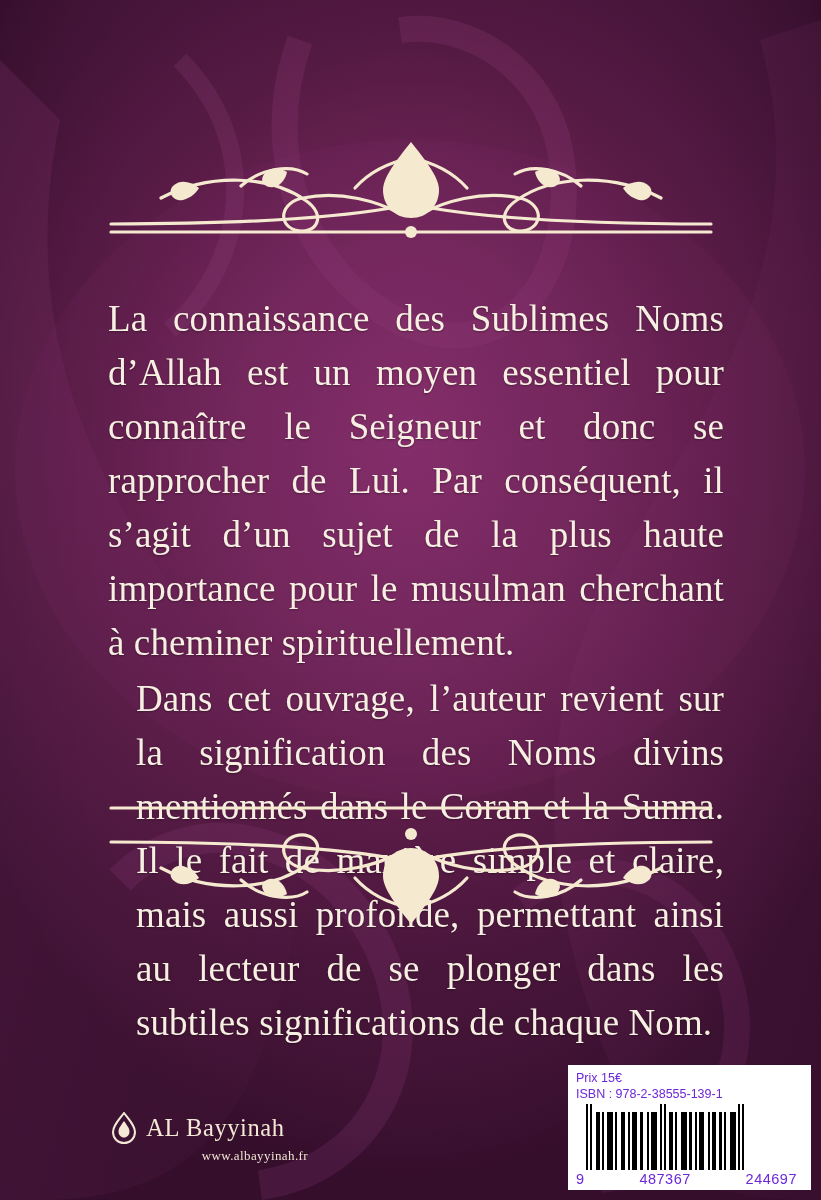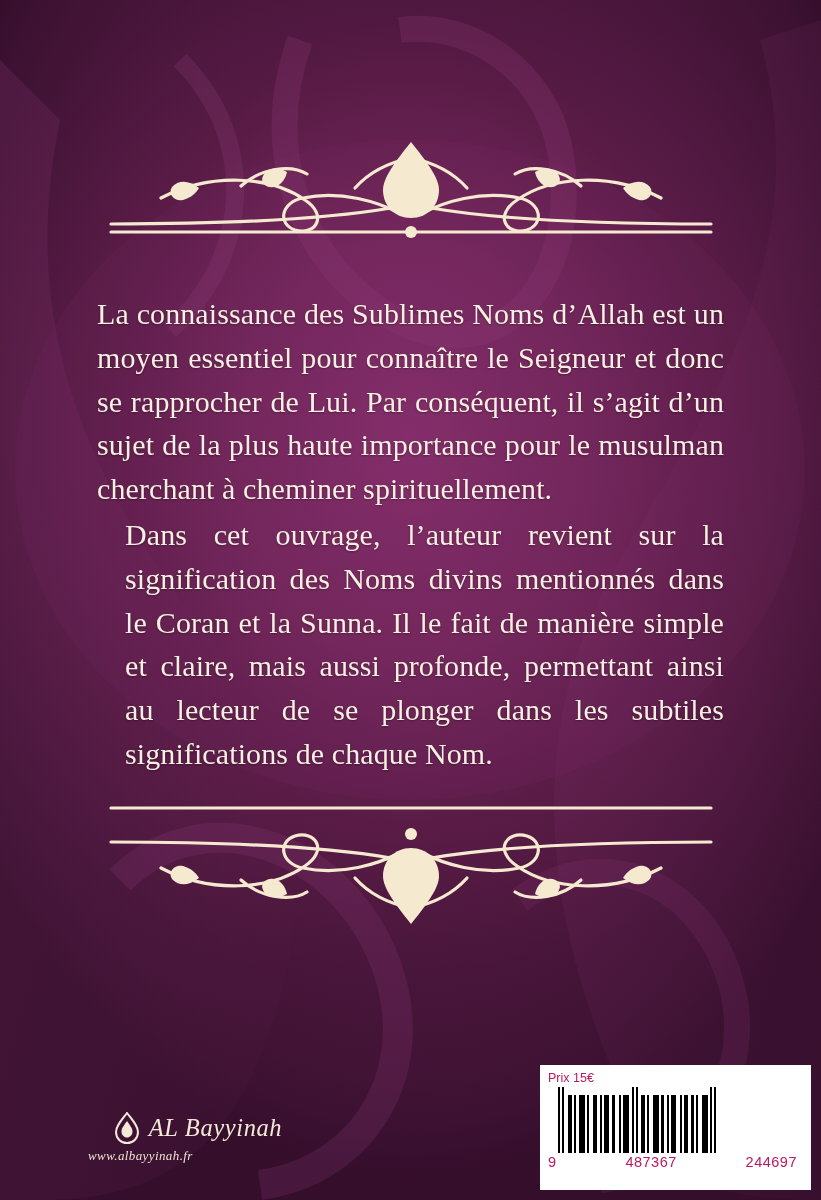--- a/index.html
+++ b/index.html
@@ -32,43 +32,42 @@
     transform: translateX(-50%);
     width: 640px;
     color: #f5ead0;
   }
   .ornament.top { top: 128px; }
   .ornament.bottom { top: 790px; }
 
   
   .blurb {
     position: absolute;
-    left: 97px;
+    left: 108px;
     right: 97px;
     top: 292px;
     color: #f7f0e2;
-    font-size: 30px;
+    font-size: 37px;
     line-height: 1.46;
     text-align: justify;
     text-justify: inter-word;
     letter-spacing: 0.1px;
     text-shadow: 0 1px 2px rgba(0,0,0,0.35);
   }
   .blurb p { margin: 0; }
   .blurb p + p { margin-top: 2px; margin-left: 28px; }
 
   
   .publisher {
     position: absolute;
     left: 88px;
     bottom: 36px;
     width: 220px;
-    text-align: left;
+    text-align: right;
     color: #f3e9d6;
-    font-style: italic;
   }
   .publisher .logo-row {
     display: flex;
     align-items: center;
     justify-content: center;
     gap: 9px;
   }
   .publisher .brand {
     font-size: 24.5px;
     letter-spacing: 0.6px;
@@ -79,24 +78,24 @@
     font-size: 13px;
     letter-spacing: 0.4px;
     color: #efe4d2;
   }
 
   
   .barcode-card {
     position: absolute;
     right: 10px;
     bottom: 10px;
-    width: 271px;
+    width: 243px;
     height: 125px;
     background: #ffffff;
-    color: #be185d;
+    color: #6d28d9;
     padding: 6px 8px 4px 8px;
     box-sizing: border-box;
     font-family: "Liberation Sans", sans-serif;
     margin-top: 48px;
   }
   .barcode-card .price {
     font-size: 12.5px;
     line-height: 1.25;
   }
   .barcode-card .isbn {
@@ -210,20 +209,21 @@
         <path d="M13,1 C19,9 24,14 24,20 C24,26.5 19,31 13,31 C7,31 2,26.5 2,20 C2,14 7,9 13,1 Z" fill="none" stroke="#f3e9d6" stroke-width="2"></path>
         <path d="M13,9 C16,13.5 18.5,16 18.5,19.5 C18.5,23 16,25.5 13,25.5 C10,25.5 7.5,23 7.5,19.5 C7.5,16 10,13.5 13,9 Z" fill="#f3e9d6"></path>
       </svg>
       <span class="brand">AL Bayyinah</span>
     </div>
     <div class="site">www.albayyinah.fr</div>
   </div>
 
   <div class="barcode-card">
     <div class="price">Prix 15€</div>
+    <div class="isbn">ISBN : 978-2-38555-139-1</div>
     <div class="bars">
       <i class="tall" style="width:2px"></i>
         <i style="width:2px;background:transparent"></i>
       <i class="tall" style="width:2px"></i>
         <i style="width:4px;background:transparent"></i>
       <i class="short" style="width:4px"></i>
         <i style="width:2px;background:transparent"></i>
       <i class="short" style="width:2px"></i>
         <i style="width:3px;background:transparent"></i>
       <i class="short" style="width:6px"></i>

